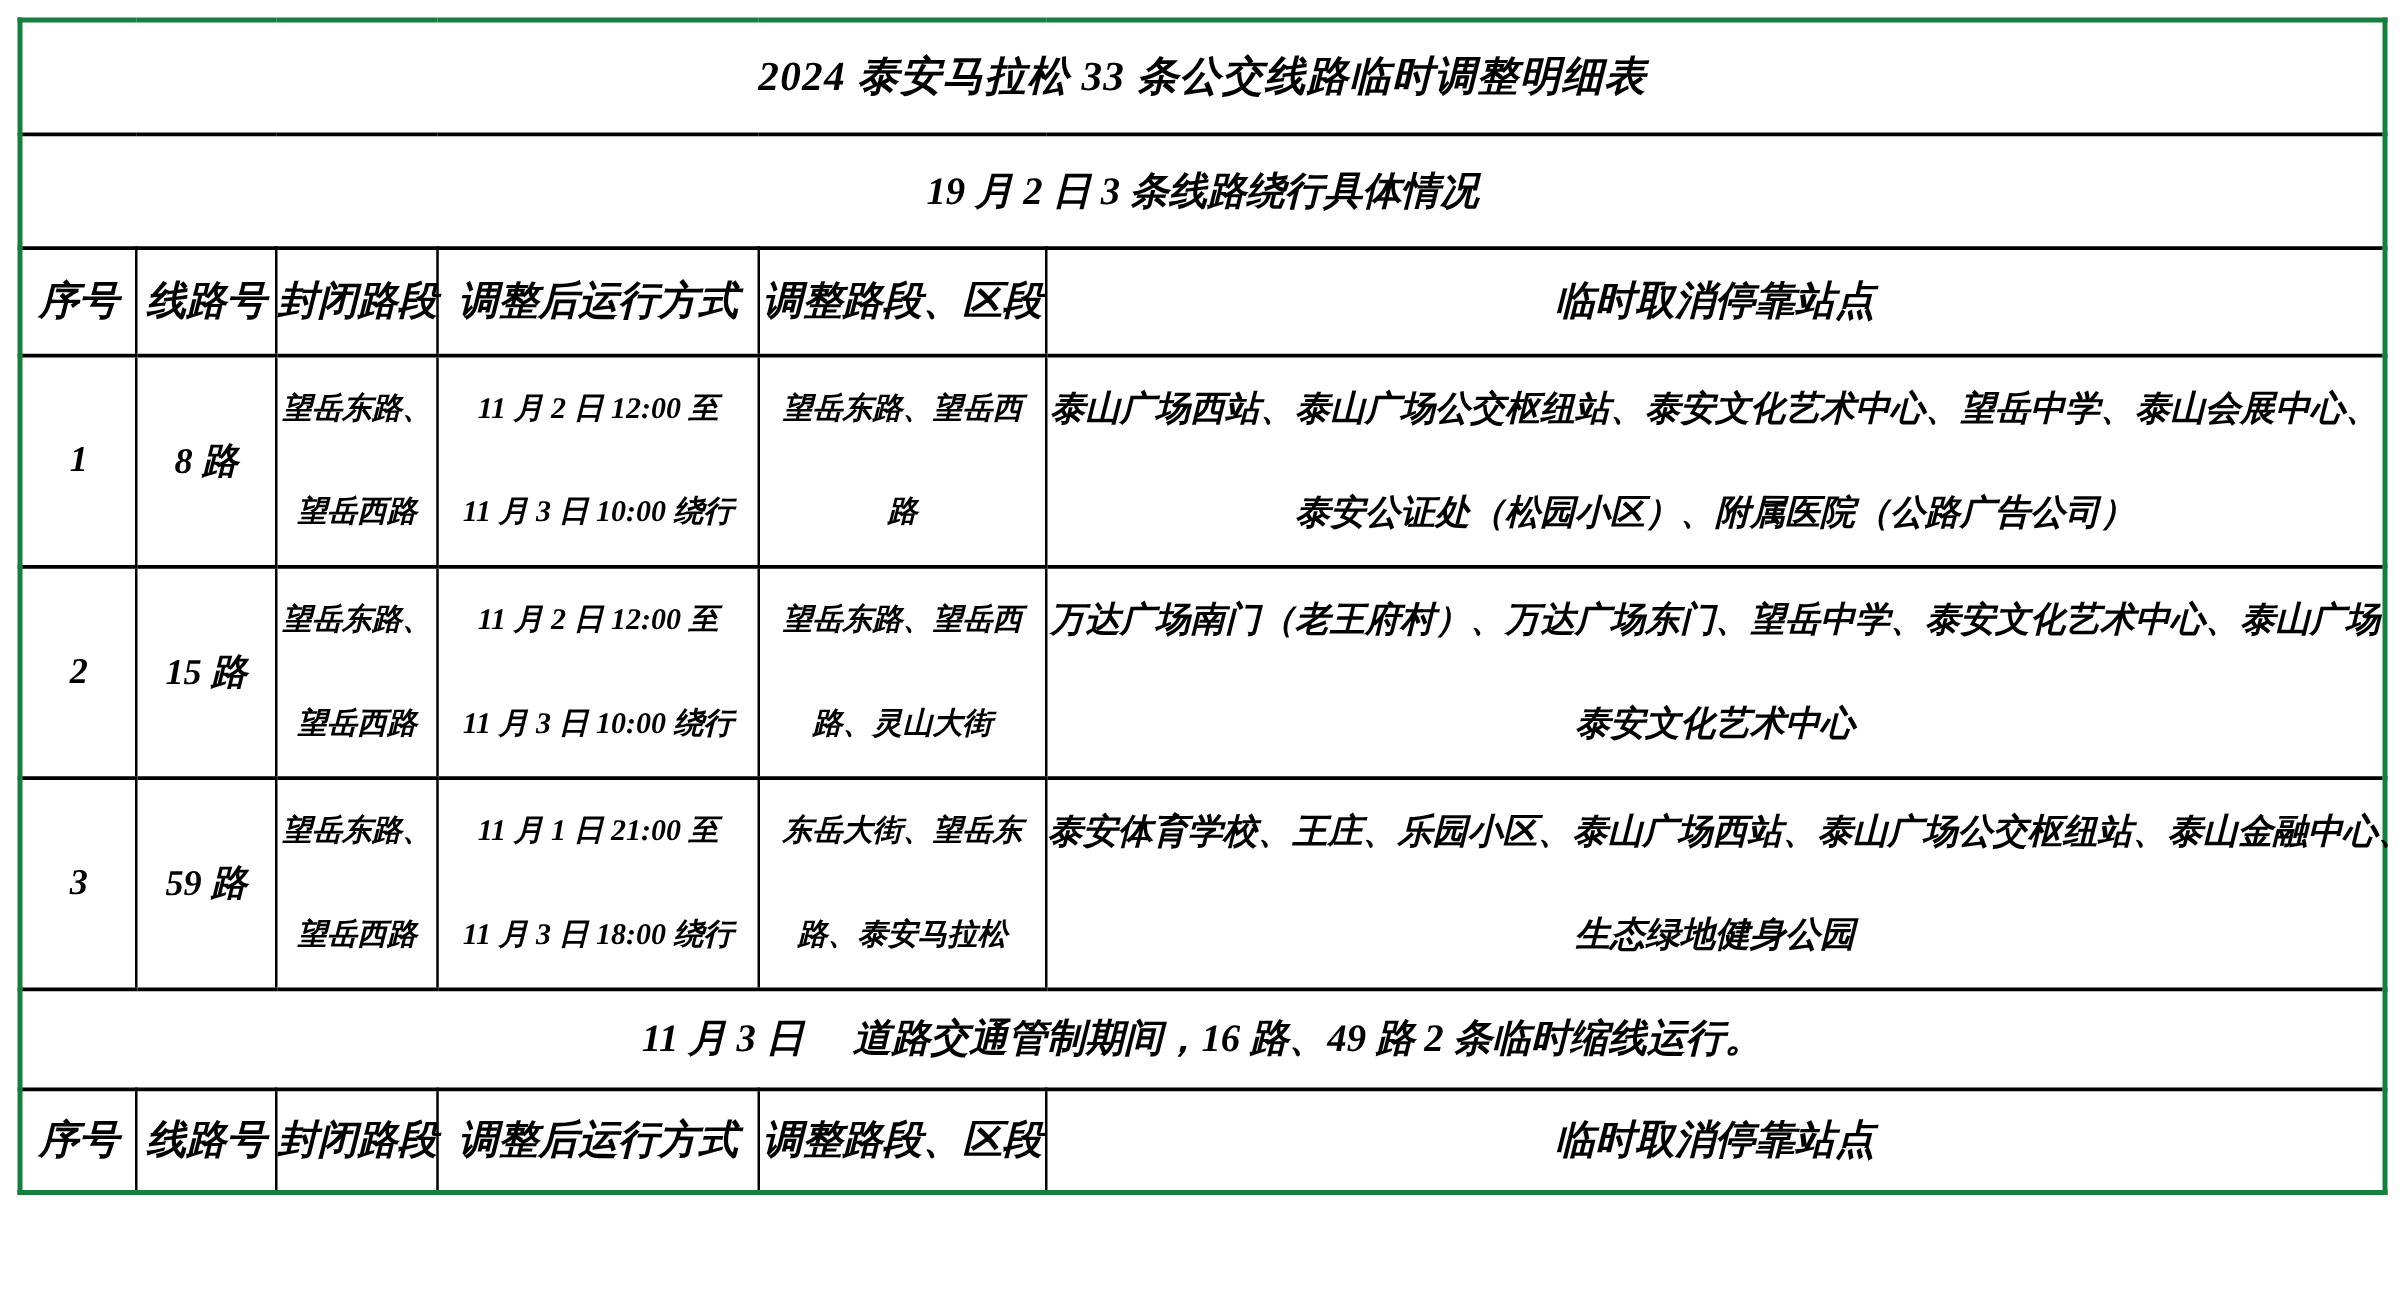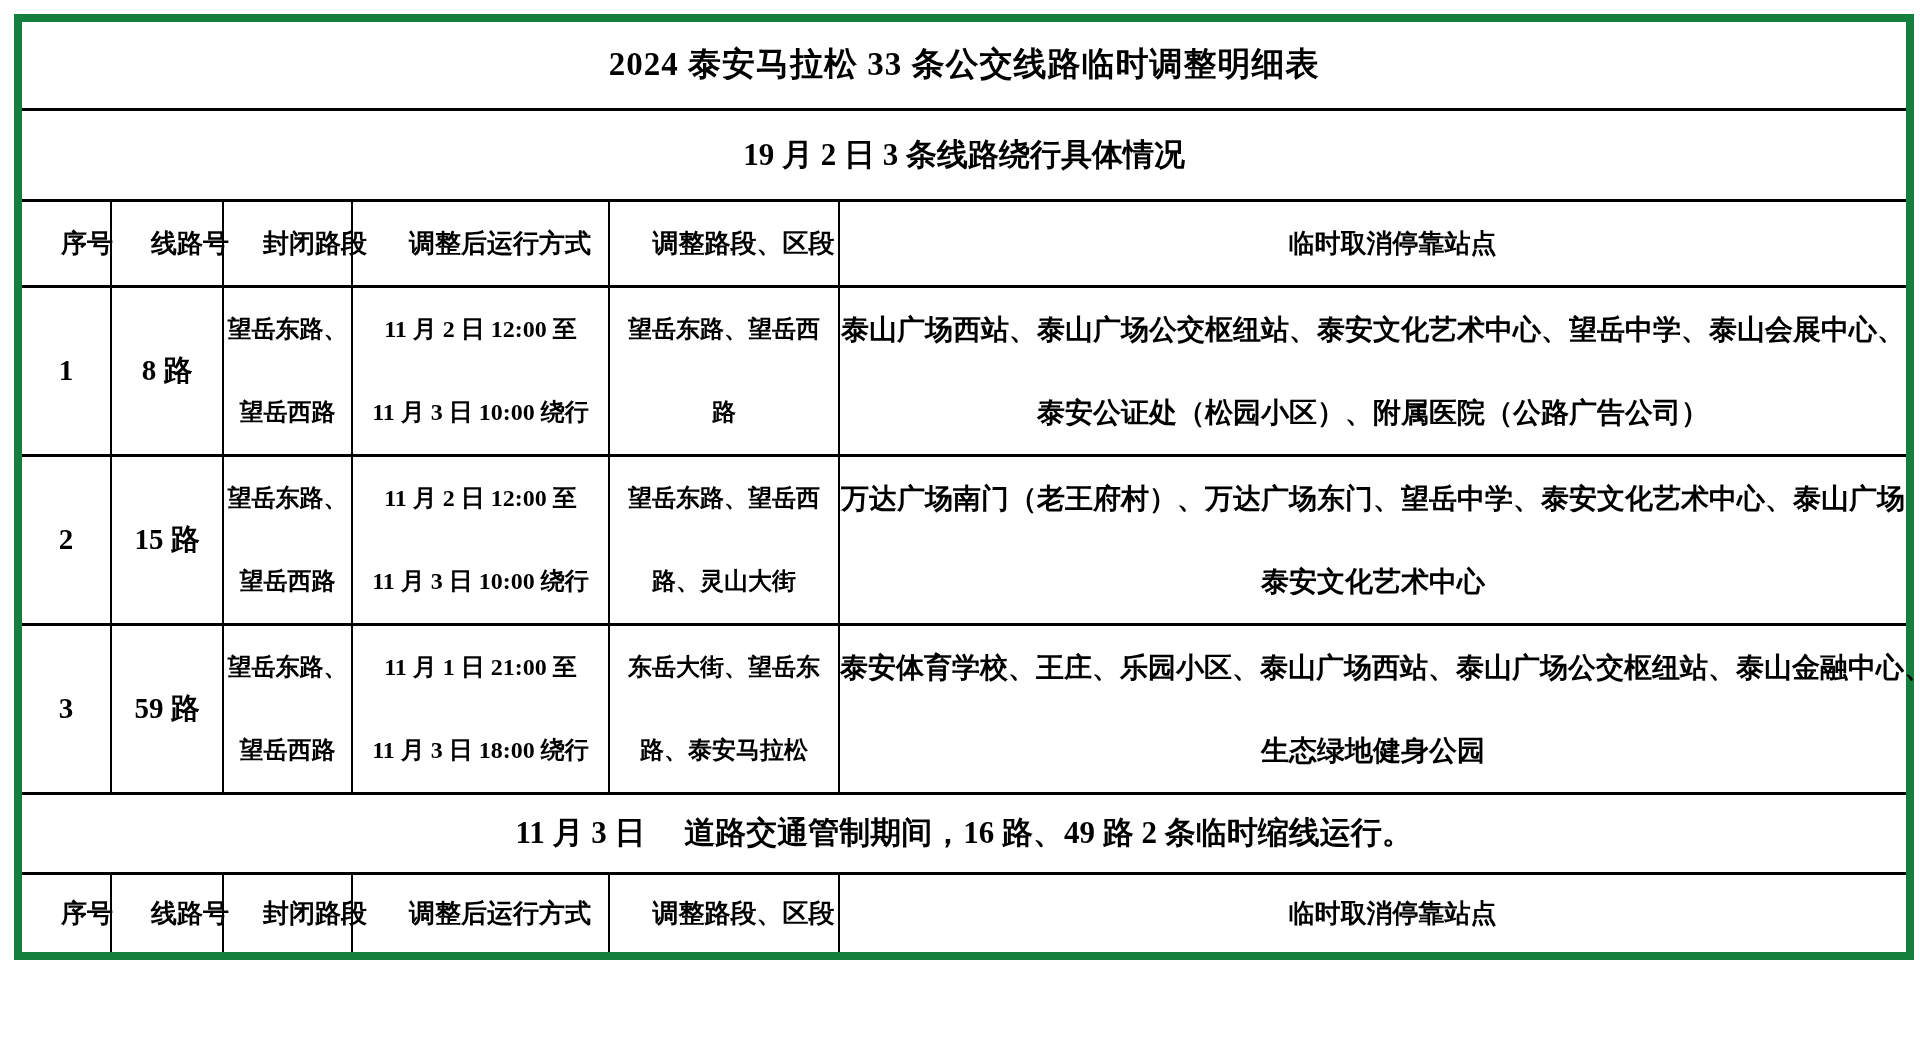--- a/index.html
+++ b/index.html
@@ -14,23 +14,24 @@
     font-family: "Liberation Serif", "DejaVu Serif", serif;
     color: #000000;
   }
   .page {
     padding: 14px 14px 0 14px;
   }
   table.adjust-table {
     border-collapse: collapse;
     table-layout: fixed;
     width: 1892px;
-    border: 8px solid #15803d;
+    border: 4px solid #15803d;
     font-weight: bold;
     background: #ffffff;
+    font-style: italic;
   }
   .adjust-table td, .adjust-table th {
     border-left: 2px solid #000;
     border-right: 2px solid #000;
     border-top: 3px solid #000;
     border-bottom: 3px solid #000;
     text-align: center;
     vertical-align: middle;
     padding: 0;
     overflow: visible;
@@ -46,23 +47,22 @@
   .title-text {
     font-size: 33px;
     white-space: pre;
     letter-spacing: 1px;
   }
   .section-text {
     font-size: 31px;
     white-space: pre;
   }
   .head-text {
-    font-size: 26px;
-    white-space: nowrap;
-    margin-left: 39px;
+    font-size: 32px;
+    white-space: nowrap;
   }
   .cell-text {
     font-size: 29px;
     white-space: nowrap;
   }
   .lines div {
     line-height: 83px;
     white-space: nowrap;
     font-size: 24px;
   }

